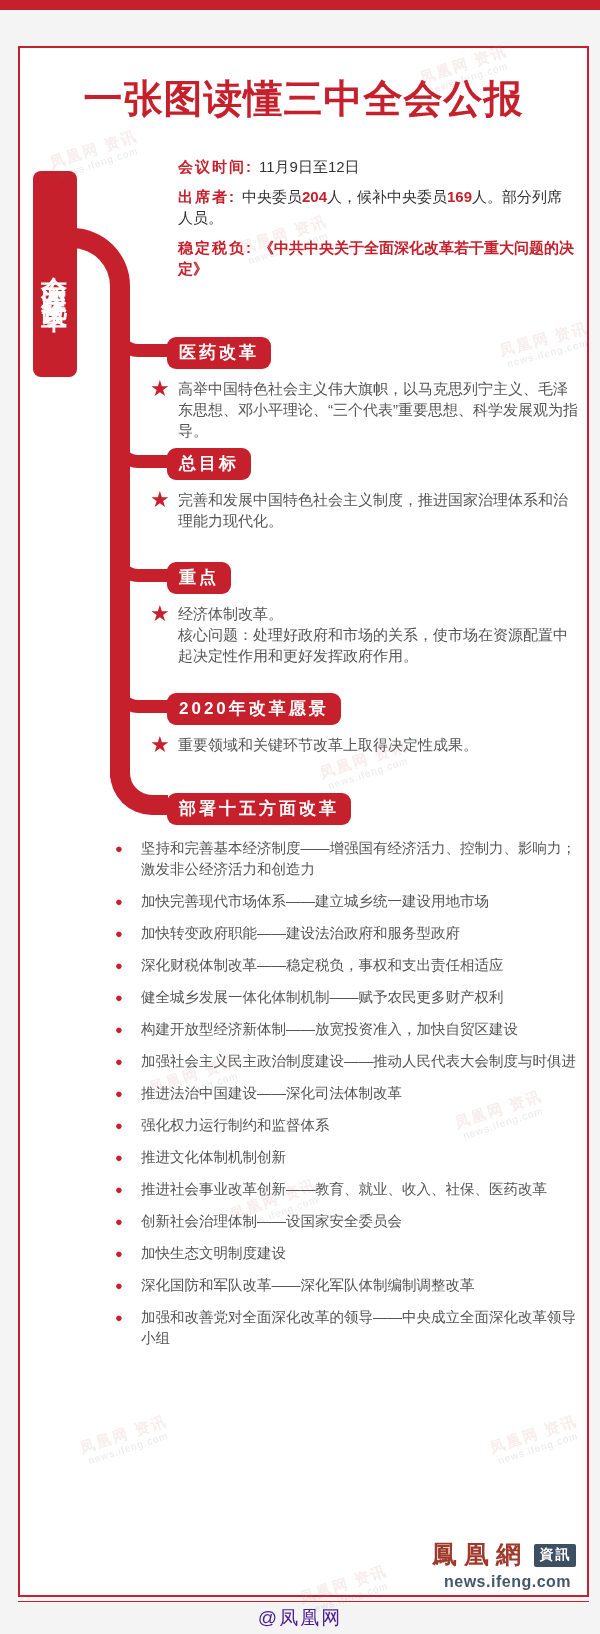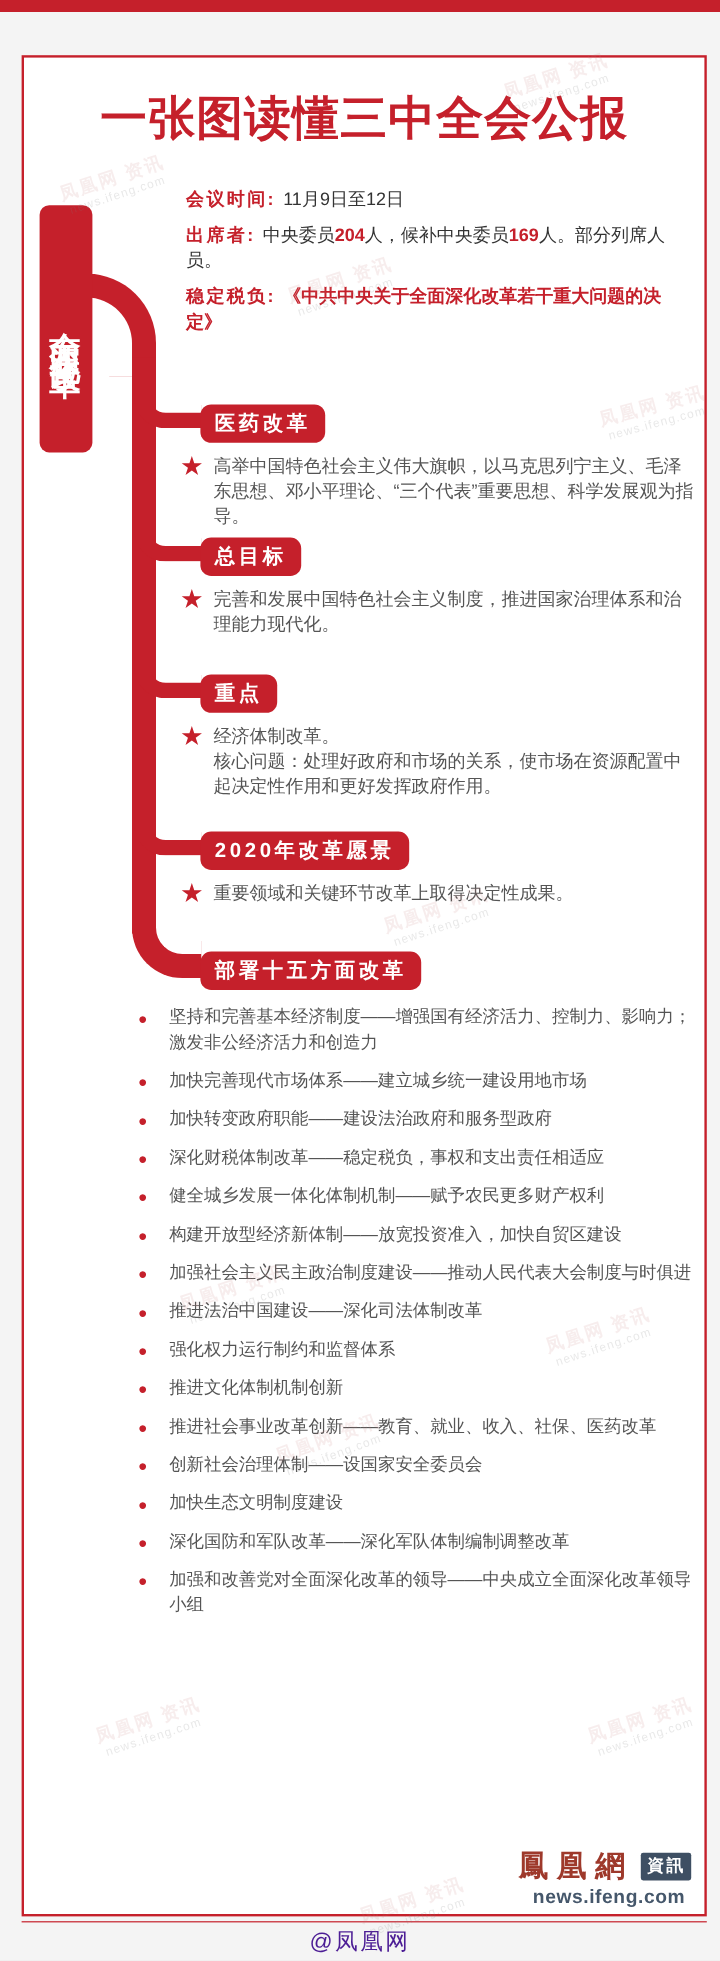--- a/index.html
+++ b/index.html
@@ -8,21 +8,21 @@
         font-family:"Liberation Sans",sans-serif;margin:0 auto;}
   .topbar{position:absolute;left:0;top:0;width:600px;height:10px;background:var(--red);}
   .card{position:absolute;left:18px;top:46px;width:571px;height:1551px;box-sizing:border-box;
         background:#fff;border:2px solid var(--red);z-index:1;padding-left:40px;}
   
   .title{margin:0;position:absolute;top:24px;left:0;width:100%;text-align:center;
          font-family:"Liberation Serif",serif;font-size:39px;font-weight:bold;
          color:var(--red);letter-spacing:1px;}
   
   .meta{position:absolute;left:135px;top:108px;width:420px;}
-  .meta-row{margin-bottom:9px;font-size:15px;line-height:21px;color:#333;}
+  .meta-row{margin-bottom:9px;font-size:15px;line-height:21px;color:#333;margin-left:23px;}
   .meta-label{color:var(--red);font-weight:bold;letter-spacing:2px;margin-right:6px;}
   .hl{color:var(--red);font-weight:bold;}
   
   .root-label{position:absolute;left:13px;top:123px;width:44px;height:206px;background:var(--red);
         border-radius:8px;color:#fff;font-weight:bold;font-size:26px;z-index:3;
         writing-mode:vertical-lr;text-orientation:upright;letter-spacing:6px;
         display:flex;align-items:center;justify-content:center;}
   
   .pipe-arc{position:absolute;left:40px;top:180px;width:70px;height:86px;box-sizing:border-box;
         border-top:20px solid var(--red);border-right:20px solid var(--red);

